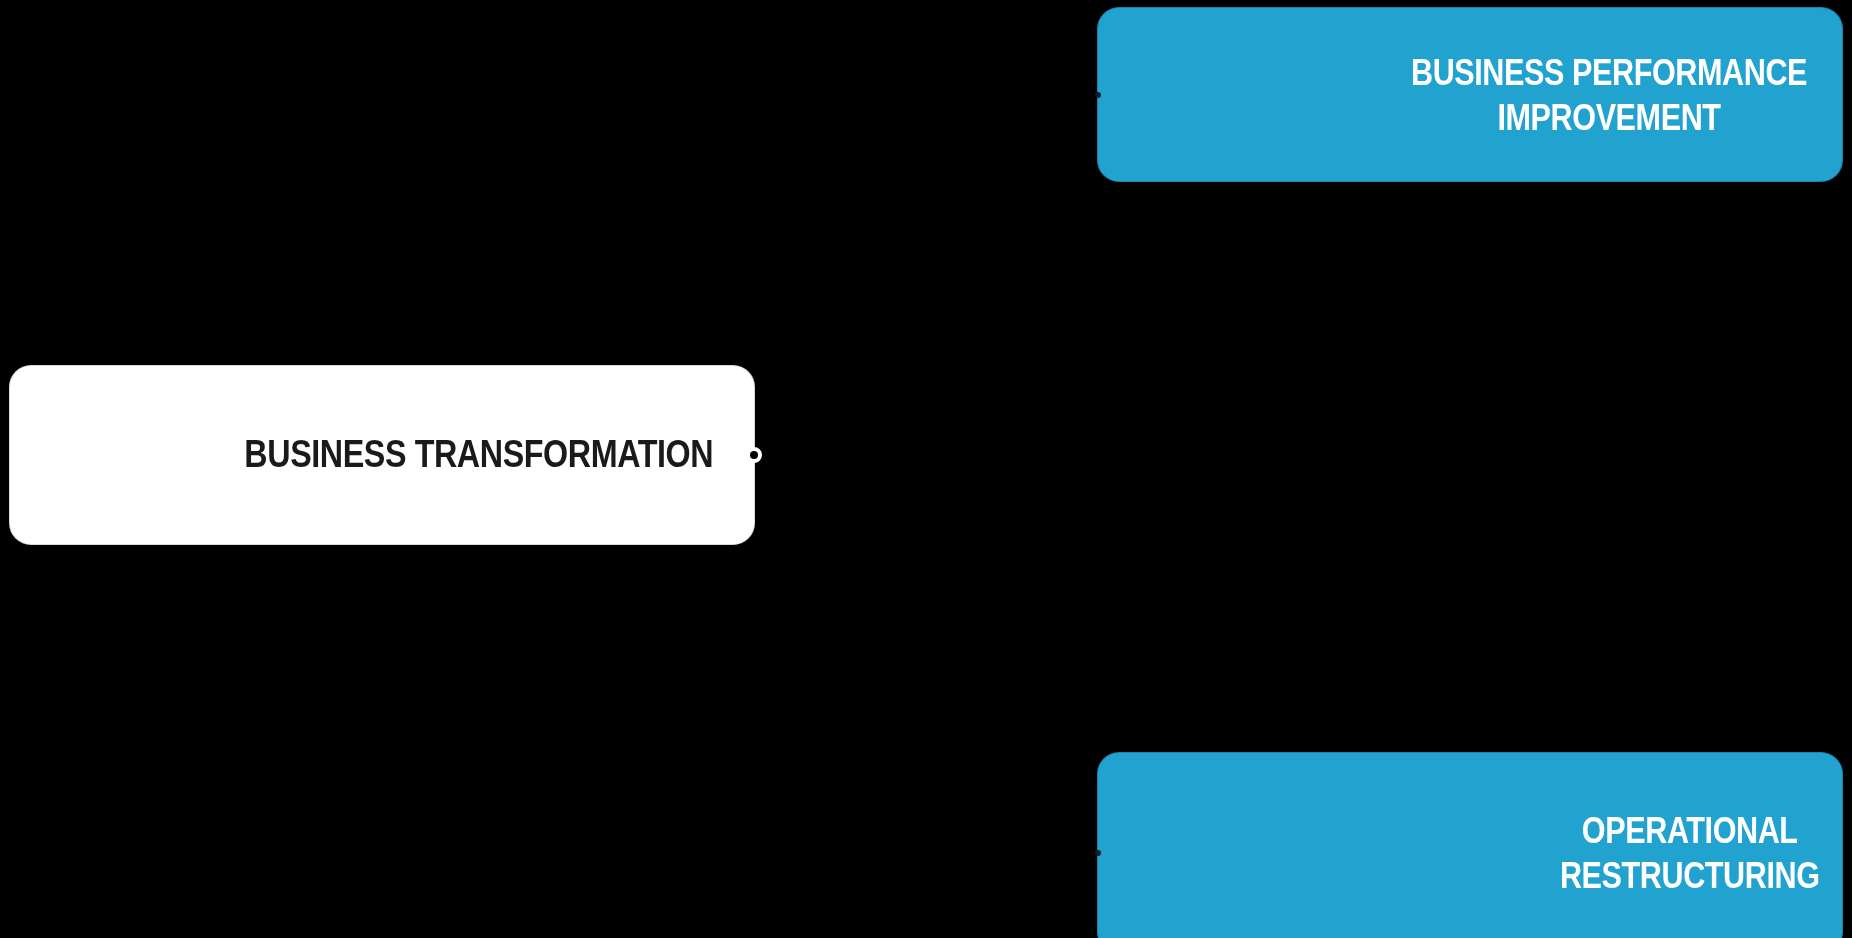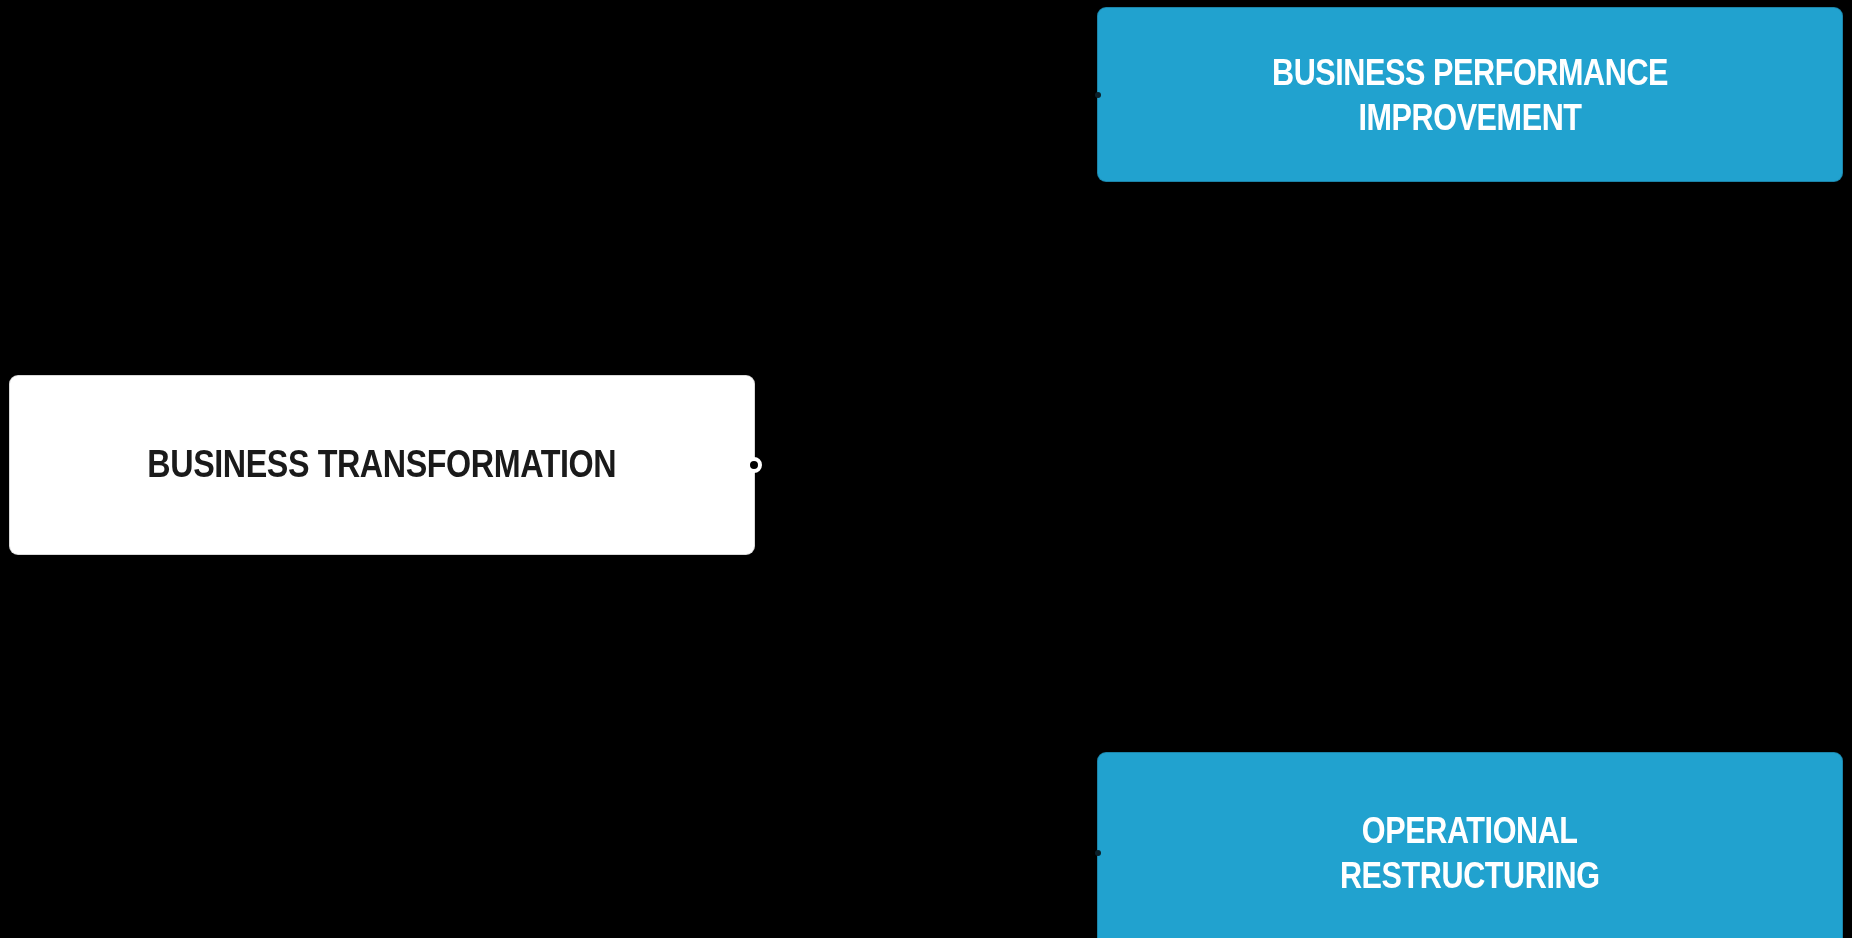--- a/index.html
+++ b/index.html
@@ -12,22 +12,22 @@
     width: 1852px;
     height: 938px;
     background: var(--canvas-bg, #000000);
     overflow: hidden;
     font-family: "Liberation Sans", sans-serif;
   }
   .node {
     position: absolute;
     display: flex;
     align-items: center;
-    justify-content: center;
-    border-radius: 9px;
+    justify-content: flex-end;
+    border-radius: 22px;
     box-sizing: border-box;
     box-shadow: 0 5px 14px rgba(0,0,0,0.85), 0 0 3px rgba(0,0,0,0.9);
   }
   .node-white {
     background: var(--node-white-fill, #ffffff);
     border: 1px solid rgba(0,0,0,0.15);
   }
   .node-blue {
     background: var(--node-blue-fill, #21a2cf);
     border: 1px solid rgba(0,0,0,0.18);
@@ -39,21 +39,21 @@
     white-space: pre-line;
     letter-spacing: -0.5px;
     transform: scaleX(0.85);
     transform-origin: 50% 50%;
     line-height: 1.25;
   }
   .label-dark  { color: var(--label-dark, #1a1a1a); font-size: 38px; }
   .label-light { color: var(--label-light, #ffffff); font-size: 36px; }
 
   
-  #node-0 { left: 9px;    top: 375px; width: 746px; height: 180px; }
+  #node-0 { left: 9px;    top: 365px; width: 746px; height: 180px; }
   #node-1 { left: 1097px; top: 7px;   width: 746px; height: 175px; }
   #node-2 { left: 1097px; top: 752px; width: 746px; height: 202px; }
 
   
   .handle-ring {
     position: absolute;
     right: -8px;
     top: 50%;
     margin-top: -8px;
     width: 8px;

